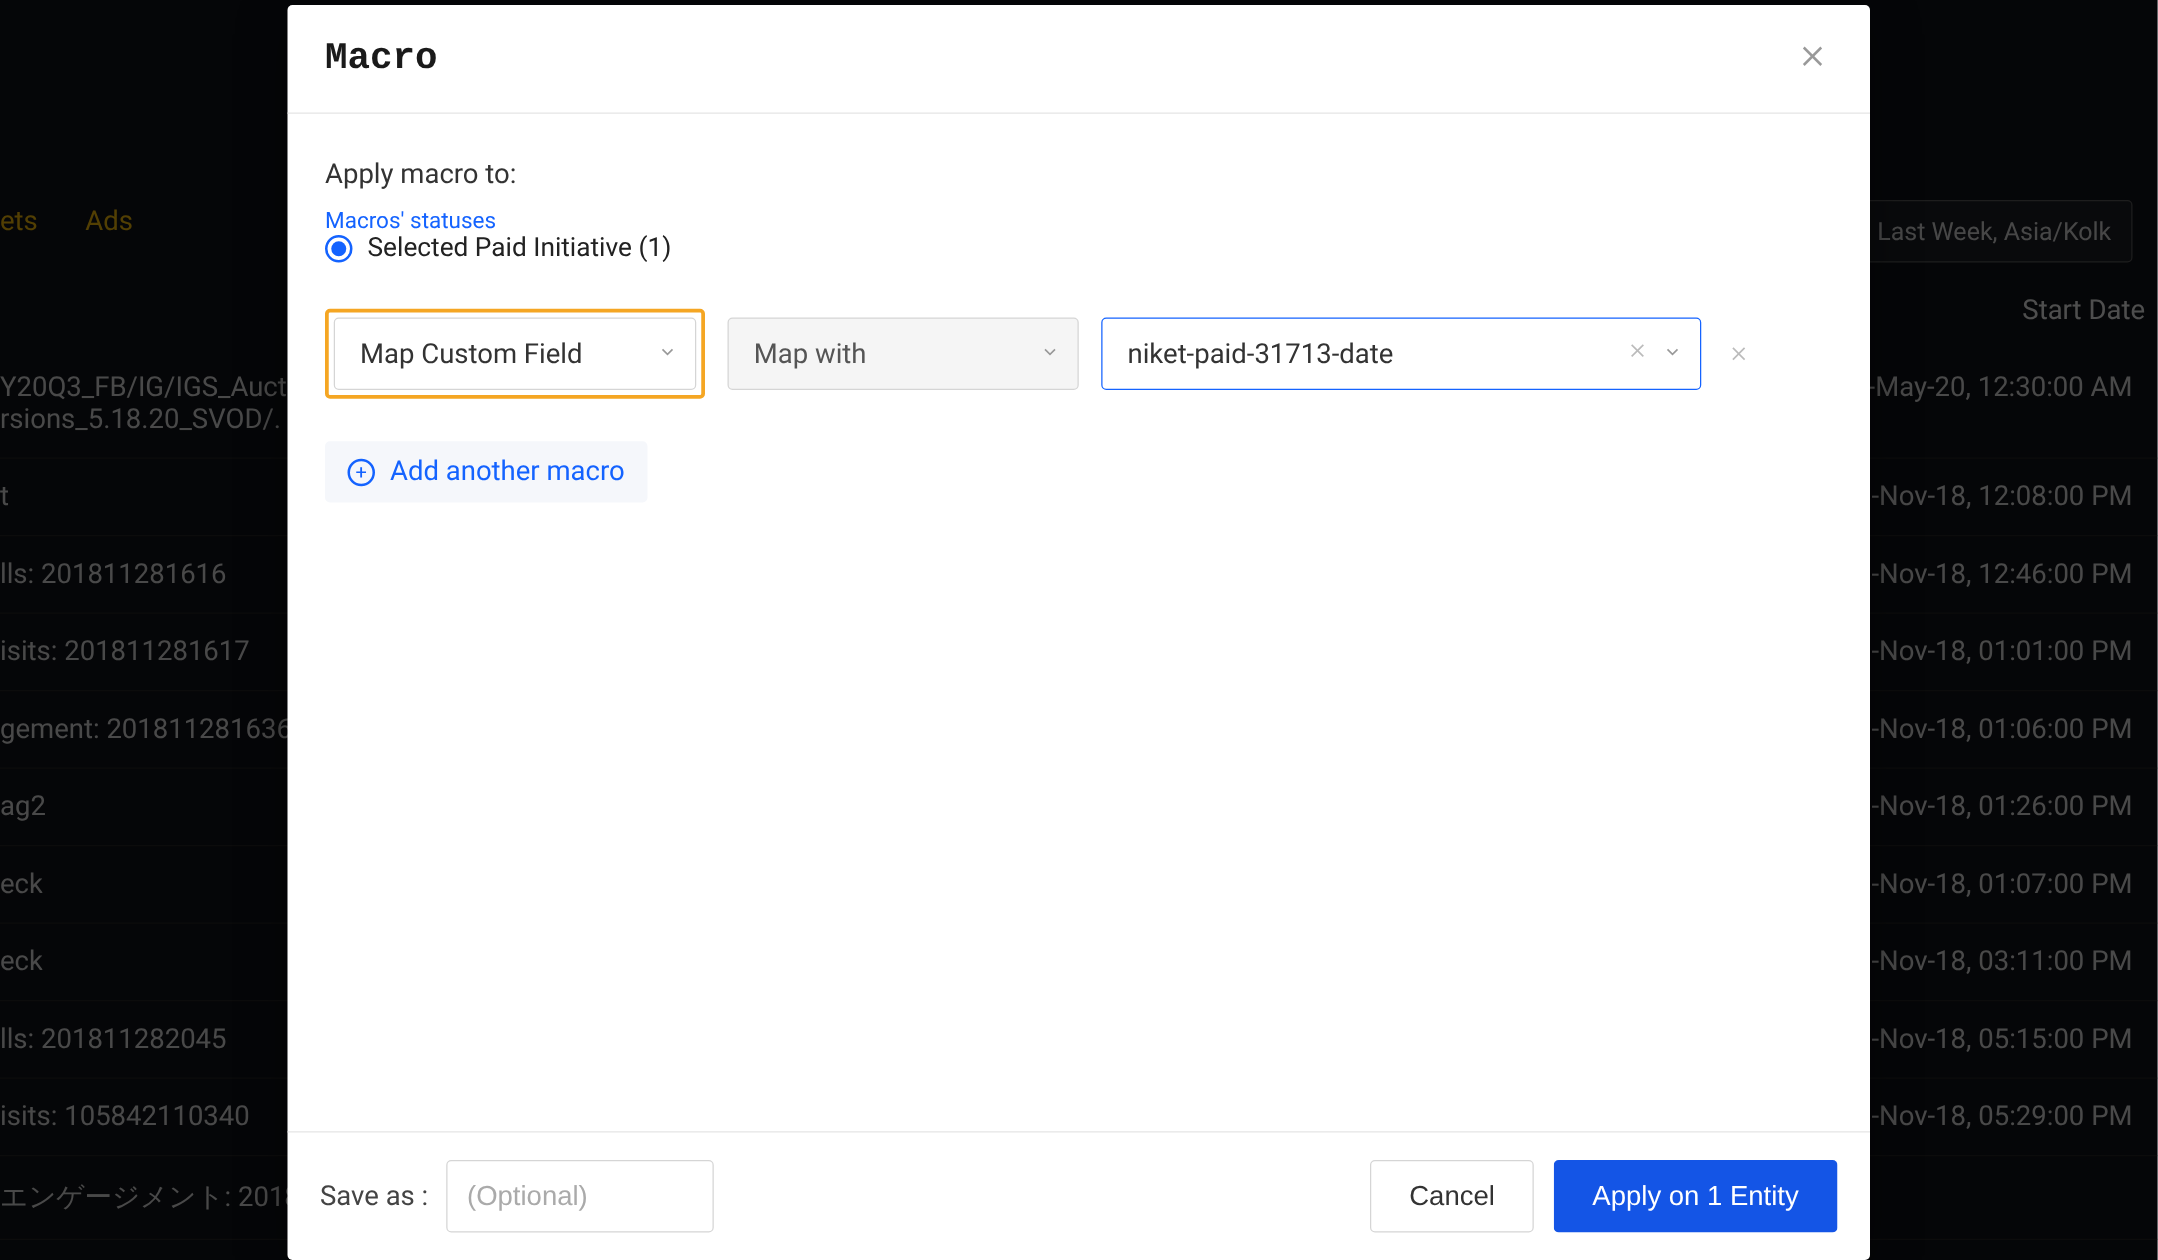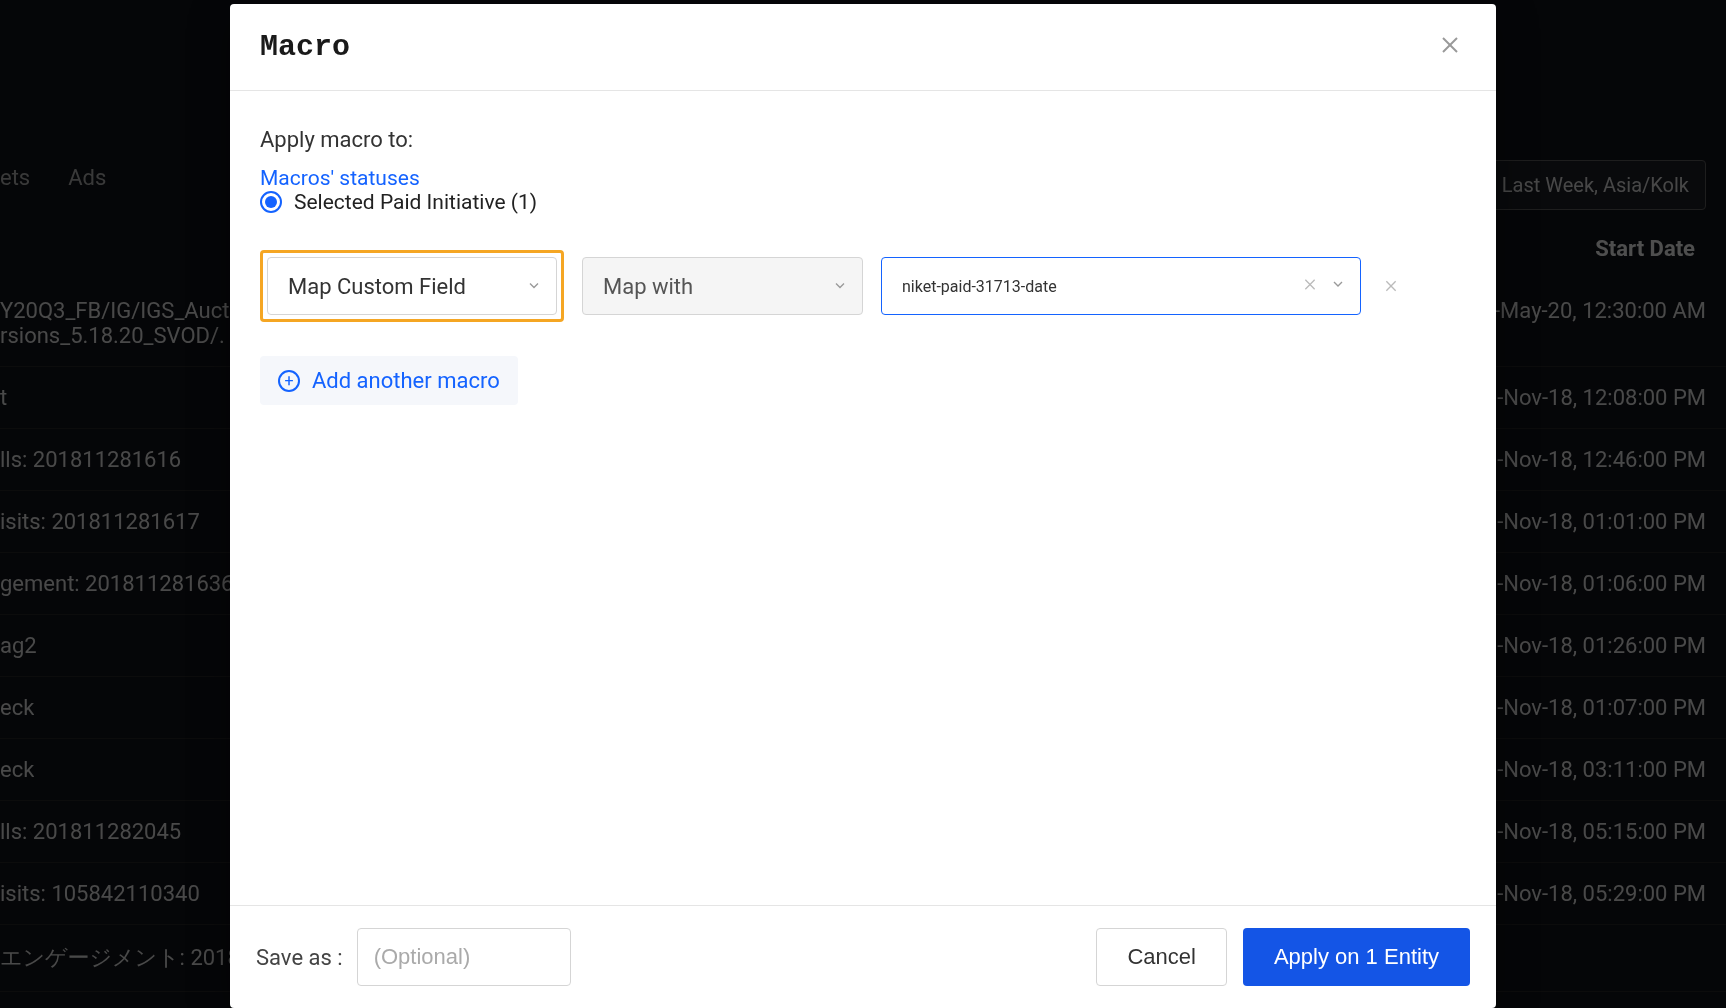--- a/index.html
+++ b/index.html
@@ -20,43 +20,43 @@
       background: #0f1116;
       color: #d0d0d0;
       padding-top: 120px;
       filter: brightness(0.35);
     }
     .bg-tabs {
       position: absolute;
       top: 165px;
       left: 0;
       font-size: 22px;
-      color: #a3a3a3;
+      color: #eab308;
       display: flex;
       gap: 30px;
     }
     .bg-tabs span { margin-right: 8px; }
     .bg-pill {
       position: absolute;
       top: 160px;
       right: 20px;
       font-size: 20px;
       color: #ccc;
       padding: 12px 16px;
       border: 1px solid #555;
       border-radius: 4px;
       background: #1a1d23;
     }
     .bg-header {
       position: absolute;
       top: 236px;
-      right: 31px;
+      right: 10px;
       color: #e0e0e0;
       font-size: 22px;
-      font-weight: 700;
+      font-weight: 400;
     }
     .bg-rows {
       position: absolute;
       top: 280px;
       left: 0;
       right: 0;
     }
     .bg-row {
       display: flex;
       justify-content: space-between;
@@ -116,21 +116,21 @@
       justify-content: space-between;
       align-items: flex-start;
       flex-direction: column;
     }
     .apply-label {
       font-size: 22px;
       color: #333;
       margin-bottom: 14px;
     }
     .macros-statuses {
-      font-size: 21px;
+      font-size: 18px;
       color: #1463ff;
       cursor: pointer;
     }
 
     .radio-group {
       display: flex;
       gap: 38px;
       align-items: center;
       font-size: 21px;
       color: #222;
@@ -204,21 +204,21 @@
 
     .combo {
       position: relative;
       width: 480px;
       height: 58px;
       border: 1.5px solid #1463ff;
       border-radius: 4px;
       display: flex;
       align-items: center;
       padding: 0 36px 0 20px;
-      font-size: 16px;
+      font-size: 22px;
       color: #333;
       background: #fff;
     }
     .combo .clear {
       position: absolute;
       right: 42px;
       top: 50%;
       transform: translateY(-50%);
       color: #bbb;
       cursor: pointer;

